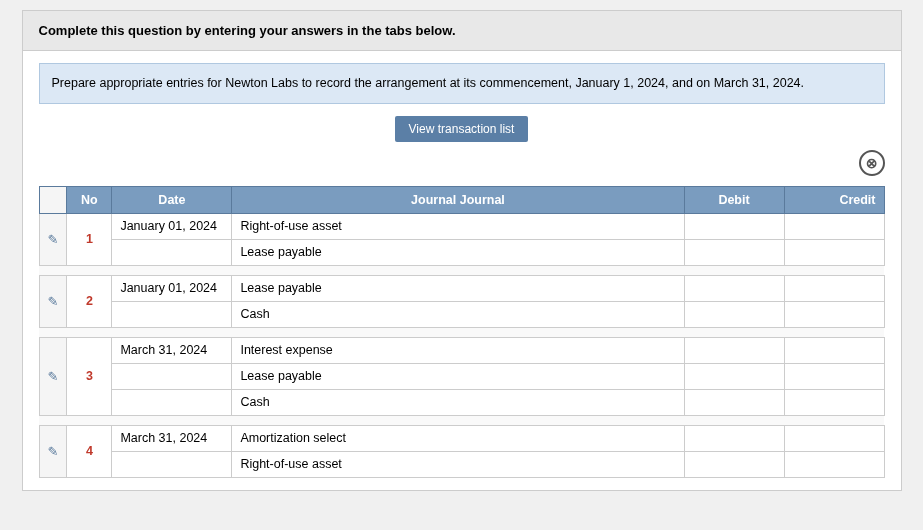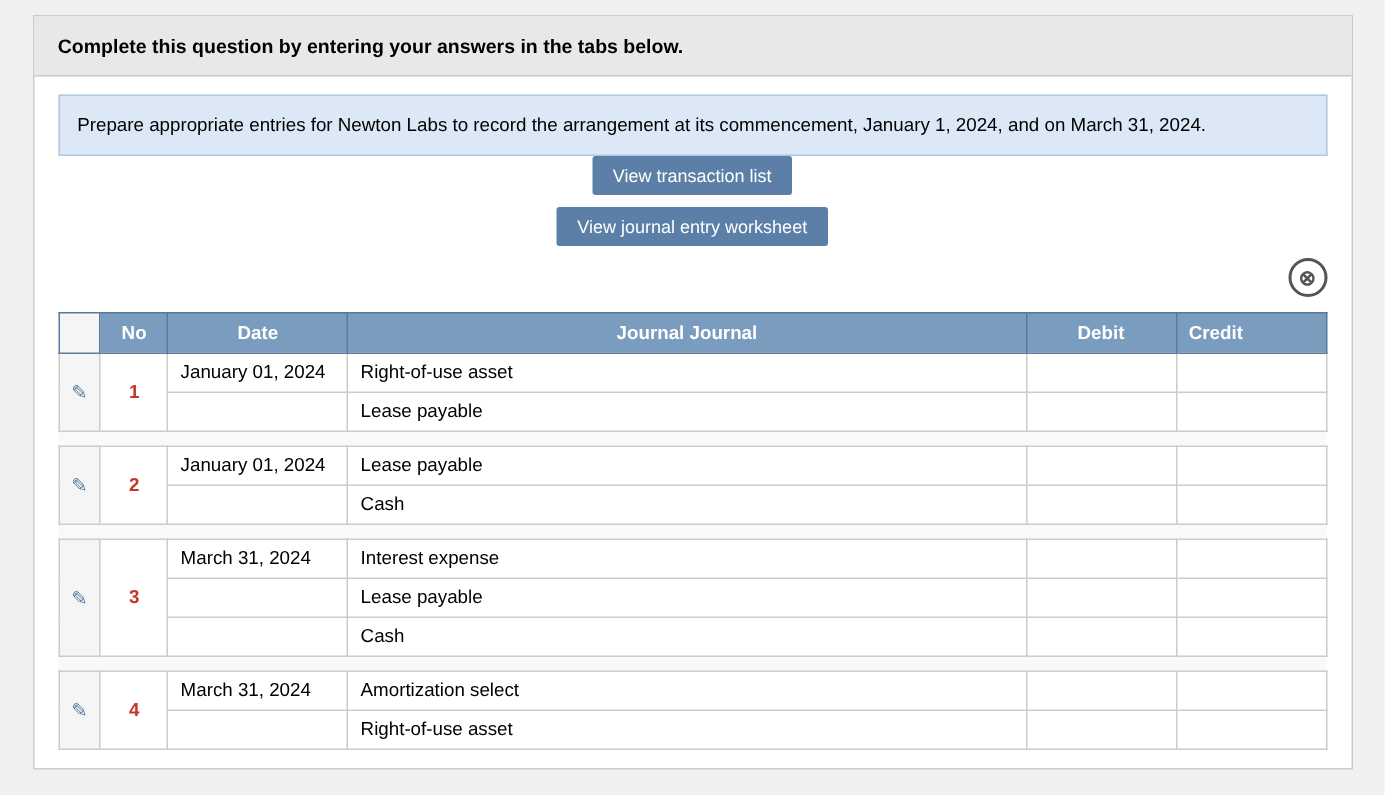--- a/index.html
+++ b/index.html
@@ -47,20 +47,21 @@
       position: relative;
       top: 1px;
     }
     .content-area {
       padding: 12px 16px;
     }
     .info-box {
       background: #dce8f5;
       border: 1px solid #b0c8e0;
       padding: 10px 12px;
+      margin-bottom: 12px;
       font-size: 12.5px;
       line-height: 1.5;
     }
     .info-box .note {
       color: #c0392b;
     }
     .buttons-row {
       display: flex;
       align-items: center;
       margin-bottom: 10px;
@@ -110,21 +111,21 @@
     table td {
       border: 1px solid #ccc;
       padding: 4px 8px;
       height: 26px;
     }
     .col-no { width: 45px; text-align: center; margin-top: 40px; }
     .col-edit { width: 26px; text-align: center; background: #f5f5f5; }
     .col-date { width: 120px; }
     .col-journal { width: auto; }
     .col-debit { width: 100px; text-align: center; }
-    .col-credit { width: 100px; text-align: left; }
+    .col-credit { width: 100px; text-align: right; }
     .row-no { color: #c0392b; font-weight: bold; text-align: center; }
     .edit-icon { color: #5a7a9c; font-size: 13px; cursor: pointer; }
     .spacer-row td { height: 10px; border-left: none; border-right: none; border-bottom: none; background: #f9f9f9; }
   </style>
 </head>
 <body>
 
 <div class="main-container">
 
   <div class="instruction-bar">
@@ -133,21 +134,20 @@
 
 
   <div class="content-area">
 
     <div class="info-box">
       <span>Prepare appropriate entries for Newton Labs to record the arrangement at its commencement, January 1, 2024, and on March 31, 2024.</span><br>
     </div>
 
     <div class="buttons-row">
       <button class="btn-blue">View transaction list</button>
-      <button class="btn-blue">View journal entry worksheet</button>
       <div class="close-btn">
         <span>⊗</span>
       </div>
     </div>
 
     <table>
       <thead>
         <tr>
           <th class="col-edit"></th>
           <th class="col-no"><span>No</span></th>

